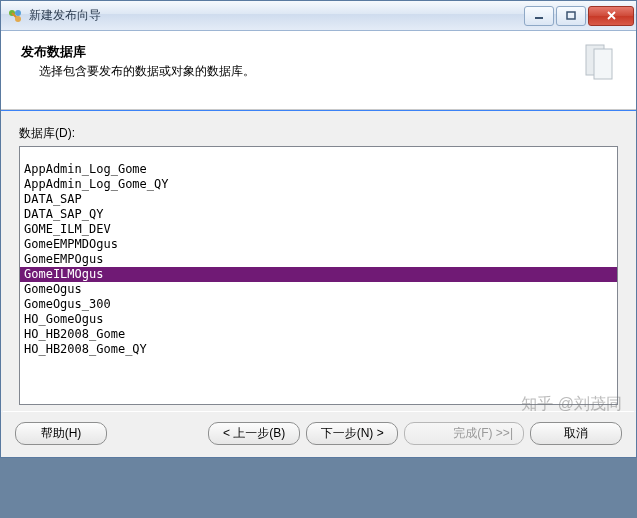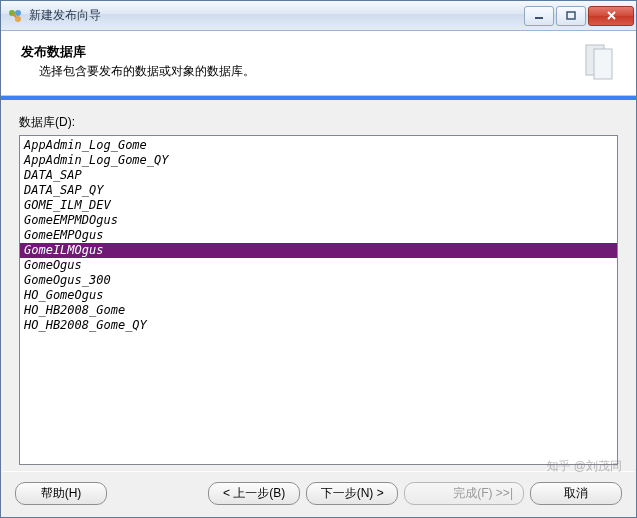--- a/index.html
+++ b/index.html
@@ -1,18 +1,18 @@
 <!DOCTYPE html>
 <html><head>
 <meta charset="utf-8">
 <style>
   * { box-sizing: border-box; }
   html, body { margin: 0; padding: 0; font-family: "Microsoft YaHei", "SimSun", Tahoma, sans-serif; font-size: 12px; background: #6a84a0; }
   .window {
-    width: 637px; height: 518px;
+    width: 637px; height: 458px;
     background: #eef2f8;
     border: 1px solid #5a7aa0;
     display: flex; flex-direction: column;
     box-shadow: 0 0 0 1px rgba(255,255,255,.3) inset;
   }
   .titlebar {
     height: 30px;
     background: linear-gradient(#f6f9fd, #dde7f4 45%, #cfdcee 46%, #e4ecf7);
     display: flex; align-items: center;
     padding: 0 2px 0 6px;
@@ -33,48 +33,47 @@
   }
   .win-btn.close {
     width: 46px;
     background: linear-gradient(#e67a6d, #cf4b3a 48%, #c83a28 52%, #d95a48);
     border-color: #9e3326; color: #fff;
   }
 
   .wizard-header {
     background: #fff;
     border-bottom: 1px solid #c9c9c9;
-    padding: 8px 14px 12px 20px;
+    padding: 8px 14px 26px 20px;
     display: flex; align-items: center;
   }
   .wizard-header .text { flex: 1; }
   .wizard-header h1 { font-size: 13px; margin: 0 0 2px 0; font-weight: bold; }
   .wizard-header p { margin: 0 0 0 18px; font-size: 12px; color: #000; }
   .header-icon {
     width: 44px; height: 44px; margin-left: 8px;
     display:flex; align-items:center; justify-content:center;
   }
 
   .content {
     flex: 1; padding: 14px 18px 6px 18px;
     background: #f0f0f0;
-    border-top: 4px solid #3b82f6;
+    border-top: 1px solid #3b82f6;
     display: flex; flex-direction: column;
     overflow: hidden;
   }
   .field-label { margin-bottom: 4px; }
   .listbox {
     flex: 1; background: #fff;
     border: 1px solid #828790;
     overflow: auto;
     font-family: "SimSun", "NSimSun", monospace;
     font-size: 12px;
     line-height: 15px;
-    padding: 2px 0;
-    font-style: italic;
+    padding: 15px 0;
   }
   .list-item {
     padding: 0 4px;
     white-space: nowrap;
     cursor: default;
   }
   .list-item.selected {
     background: #701a75;
     color: #fff;
   }
@@ -95,21 +94,21 @@
     border-radius: 10px;
     font-size: 12px;
     display: inline-flex; align-items: center; justify-content: center;
     margin-left: 6px;
     cursor: default;
   }
   .btn:first-child { margin-left: 0; }
   .btn.disabled { color: #9a9a9a; border-color:#b7b7b7; background: linear-gradient(#f6f6f6,#ececec); padding-left: 48px; }
   .watermark {
     position: absolute; right: 14px; bottom: 42px;
-    color: rgba(120,120,120,.5); font-size: 12px; pointer-events:none;margin-top:16px;
+    color: rgba(120,120,120,.5); font-size: 16px; pointer-events:none;margin-top:16px;
   }
   .window { position: relative; }
 </style>
 </head>
 <body>
 
 <div class="window">
 
   <div class="titlebar">
     <span class="app-icon">

